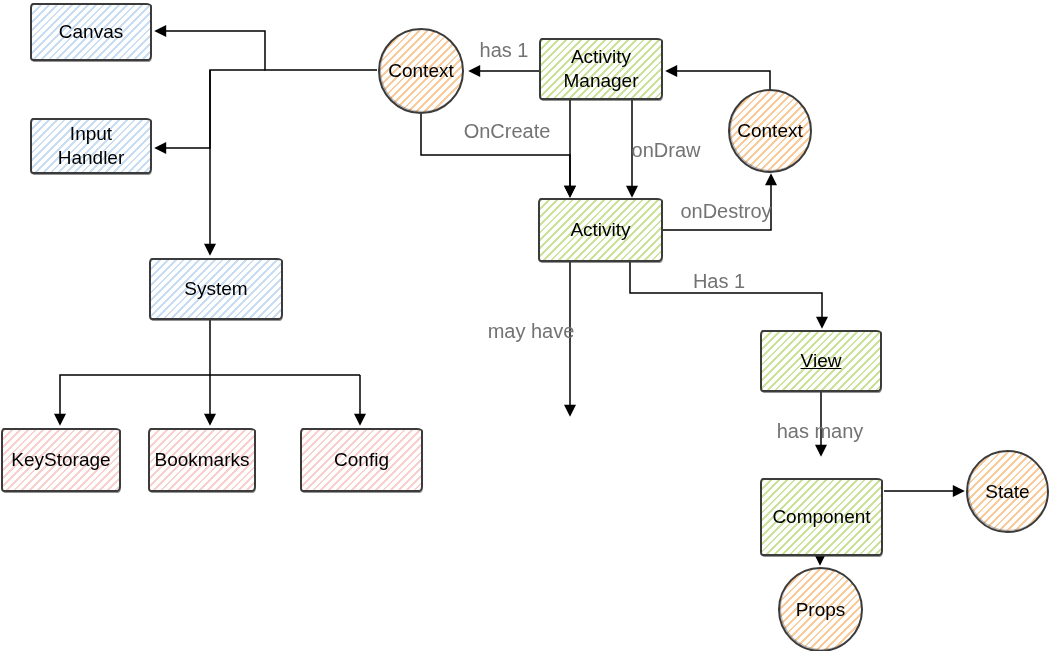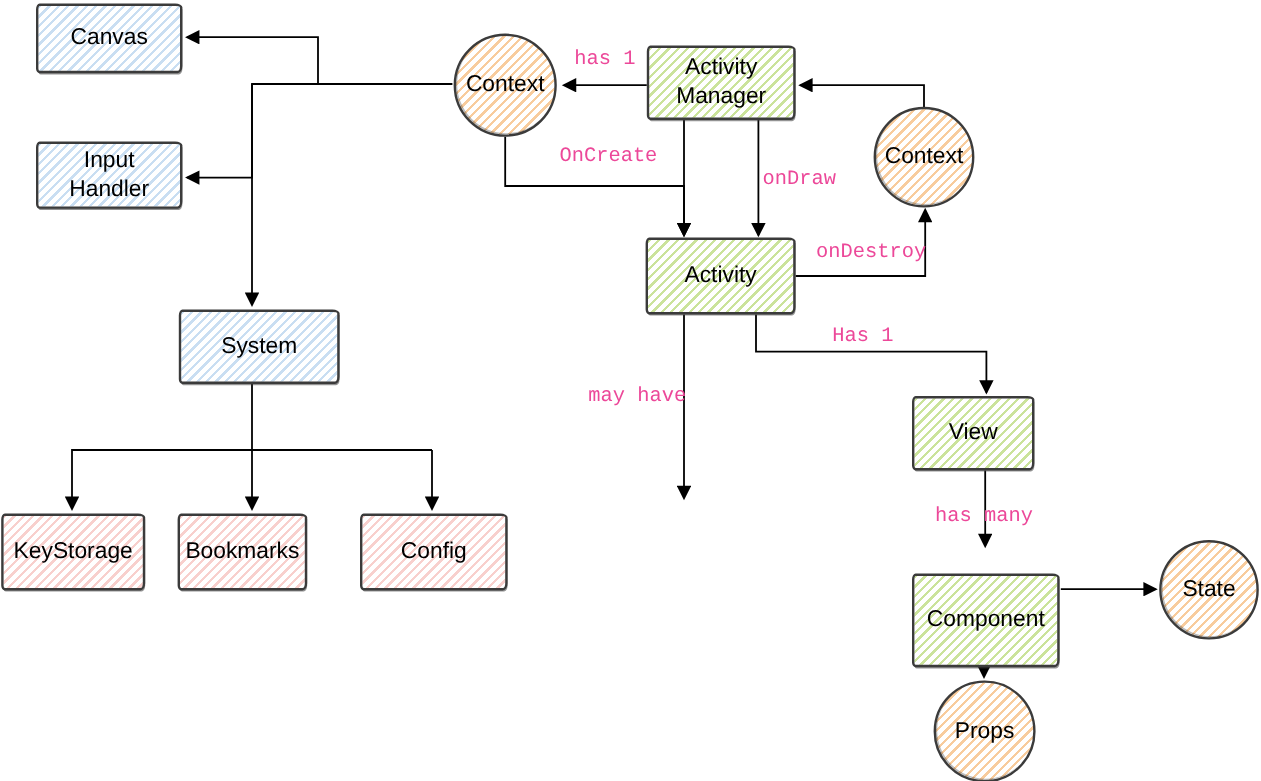--- a/index.html
+++ b/index.html
@@ -55,24 +55,23 @@
     background-color: #ffffff;
     background-image: repeating-linear-gradient(135deg, #f8d0cd 0px, #f8d0cd 2px, rgba(255,255,255,0) 2px, rgba(255,255,255,0) 5.5px);
   }
   .fill-orange {
     background-color: #ffffff;
     background-image: repeating-linear-gradient(135deg, #f8cc9d 0px, #f8cc9d 2px, rgba(255,255,255,0) 2px, rgba(255,255,255,0) 5.5px);
   }
   .edge-label {
     position: absolute;
     transform: translate(-50%, -50%);
-    font-size: 17px;
-    color: #ec4899;
+    font-size: 20px;
+    color: #737373;
     white-space: nowrap;
-    font-family: Liberation Mono, monospace;
   }
 </style>
 </head>
 <body>
 
 <div id="stage">
 
   <svg id="edges" viewBox="0 0 1051 651">
     <defs>
       <marker id="arrow" viewBox="0 0 10 10" refX="8.5" refY="5" markerWidth="9" markerHeight="8" orient="auto-start-reverse">
@@ -102,21 +101,21 @@
   <div class="node rect fill-blue" style="left:30px;  top:3px;   width:122px; height:58px;">Canvas</div>
   <div class="node rect fill-blue" style="left:30px;  top:118px; width:122px; height:56px;">Input
 Handler</div>
   <div class="node rect fill-blue" style="left:149px; top:258px; width:134px; height:62px;">System</div>
   <div class="node rect fill-red" style="left:1px;   top:428px; width:120px; height:64px;">KeyStorage</div>
   <div class="node rect fill-red" style="left:148px; top:428px; width:108px; height:64px;">Bookmarks</div>
   <div class="node rect fill-red" style="left:300px; top:428px; width:123px; height:64px;">Config</div>
   <div class="node rect fill-green" style="left:539px; top:38px;  width:124px; height:62px;">Activity
 Manager</div>
   <div class="node rect fill-green" style="left:538px; top:198px; width:125px; height:64px;">Activity</div>
-  <div class="node rect fill-green" style="left:760px; top:330px; width:102px; height:62px;">View</div>
+  <div class="node rect fill-green" style="left:760px; top:330px; width:122px; height:62px;text-decoration:underline;">View</div>
   <div class="node rect fill-green" style="left:760px; top:478px; width:123px; height:78px;">Component</div>
 
   <div class="node circle fill-orange" style="left:378px; top:28px;  width:86px; height:86px;">Context</div>
   <div class="node circle fill-orange" style="left:728px; top:89px;  width:84px; height:84px;">Context</div>
   <div class="node circle fill-orange" style="left:966px; top:450px; width:83px; height:83px;">State</div>
   <div class="node circle fill-orange" style="left:778px; top:567px; width:85px; height:85px;">Props</div>
 
   <div class="edge-label" style="left:504px; top:50px;">has 1</div>
   <div class="edge-label" style="left:507px; top:131px;">OnCreate</div>
   <div class="edge-label" style="left:666px; top:150px;">onDraw</div>

